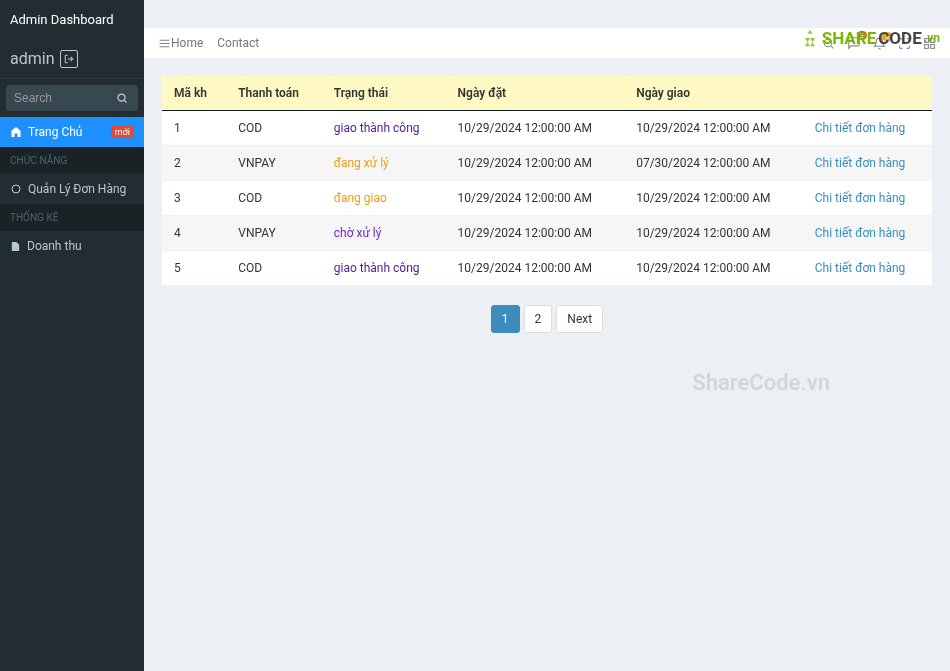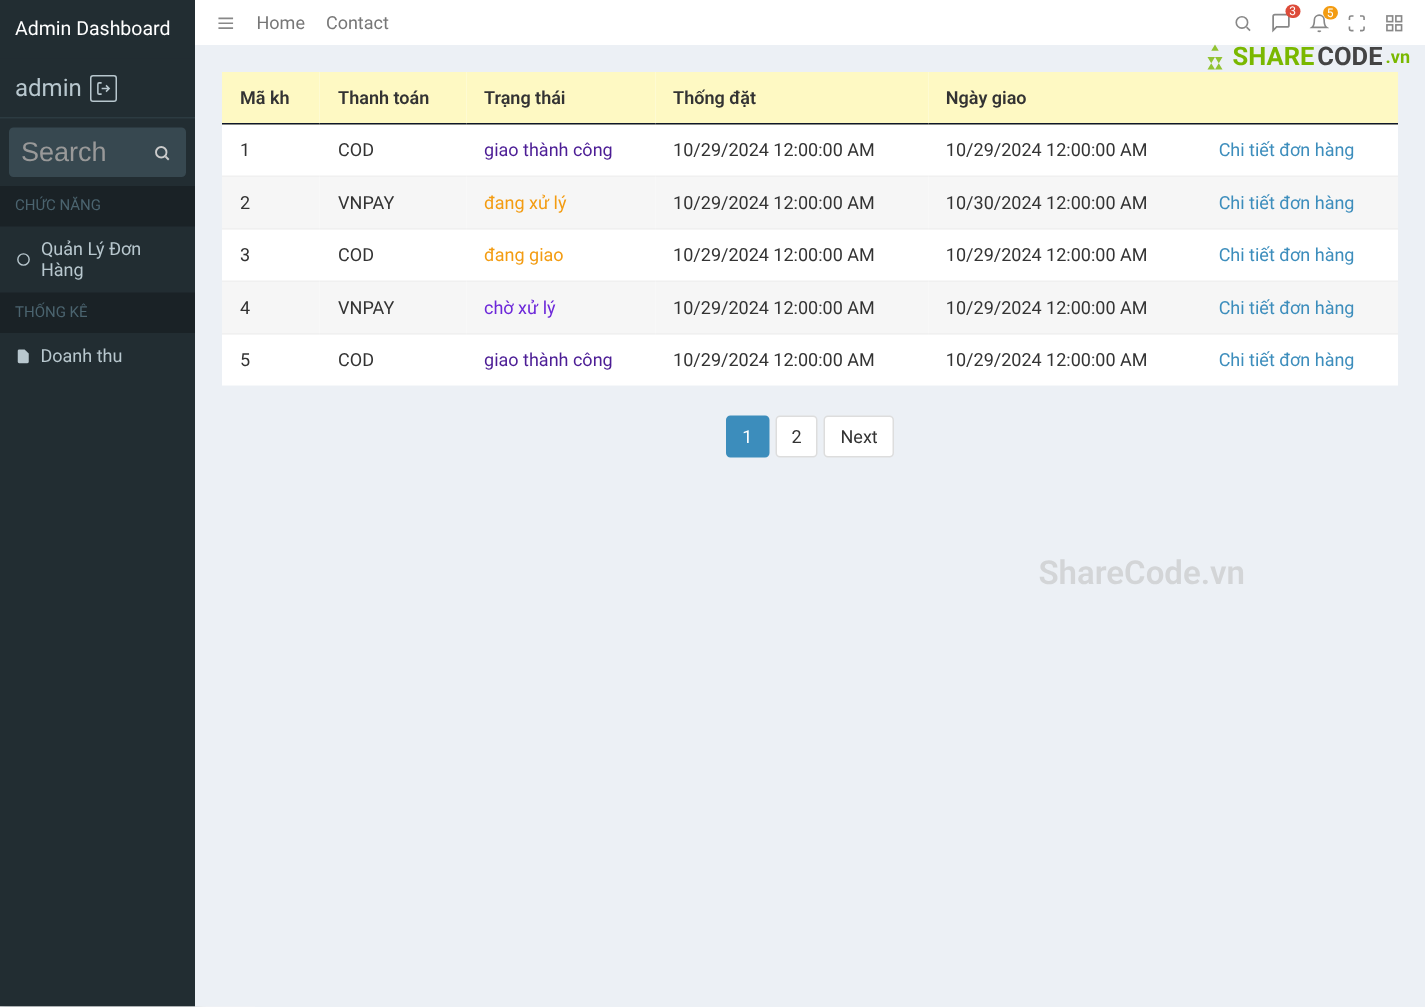--- a/index.html
+++ b/index.html
@@ -1,36 +1,36 @@
 <!DOCTYPE html>
 <html><head>
 <meta charset="utf-8">
 <style>
 * { margin: 0; padding: 0; box-sizing: border-box; }
 body { font-family: -apple-system, BlinkMacSystemFont, "Segoe UI", Roboto, sans-serif; font-size: 13px; color: #333; background: #f4f4f4; }
 
 .wrapper { display: flex; min-height: 671px; }
 
 
-.sidebar { width: 130px; background: #222d32; color: #b8c7ce; display: flex; flex-direction: column; box-shadow: 2px 0 6px rgba(0,0,0,0.3); }
+.sidebar { width: 144px; background: #222d32; color: #b8c7ce; display: flex; flex-direction: column; box-shadow: 2px 0 6px rgba(0,0,0,0.3); }
 .sidebar-title { padding: 12px 10px; color: #fff; font-size: 13px; background: #222d32; }
 .user-panel { padding: 10px; display: flex; align-items: center; gap: 6px; font-size: 16px; border-bottom: 1px solid #2c3b41; }
 .user-panel .icon-box { width: 18px; height: 18px; border: 1px solid #b8c7ce; display: flex; align-items: center; justify-content: center; border-radius: 2px; cursor: pointer; }
 .search-row { display: flex; padding: 6px; gap: 0; }
-.search-row input { flex: 1; background: #374850; border: none; color: #ccc; padding: 6px 8px; font-size: 18px; border-radius: 3px 0 0 3px; width: 80px; }
+.search-row input { flex: 1; background: #374850; border: none; color: #ccc; padding: 6px 8px; font-size: 12px; border-radius: 3px 0 0 3px; width: 80px; }
 .search-row input::placeholder { color: #999; }
 .search-btn { background: #374850; border: none; color: #ccc; padding: 0 10px; border-radius: 0 3px 3px 0; cursor: pointer; }
 .nav-item { display: flex; align-items: center; padding: 8px 10px; font-size: 12px; cursor: pointer; gap: 6px; }
 .nav-item.active { background: #1e90ff; color: #fff; }
 .nav-item .badge-new { margin-left: auto; background: #dd4b39; color: #fff; font-size: 9px; padding: 1px 4px; border-radius: 2px; }
 .nav-header { padding: 8px 10px; font-size: 10px; text-transform: uppercase; color: #4b646f; background: #1a2226; }
 
 
 .main { flex: 1; display: flex; flex-direction: column; background: #ecf0f5; position: relative; }
-.topbar { background: #fff; padding: 8px 14px; display: flex; align-items: center; gap: 14px; font-size: 12px; }
+.topbar { background: #fff; padding: 8px 14px; display: flex; align-items: center; font-size: 12px; margin-top: 28px; }
 .topbar .nav-links { display: flex; gap: 14px; color: #777; }
 .topbar .nav-links span { cursor: pointer; }
 .topbar .menu-toggle { color: #888; cursor: pointer; }
 .topbar .actions { margin-left: auto; display: flex; gap: 12px; align-items: center; }
 .topbar .action-icon { position: relative; color: #888; cursor: pointer; }
 .topbar .badge { position: absolute; top: -5px; right: -6px; background: #dd4b39; color: #fff; font-size: 8px; padding: 0 3px; border-radius: 6px; min-width: 10px; text-align: center; }
 .topbar .badge.orange { background: #f39c12; }
 
 .content { padding: 18px; flex: 1; }
 table { width: 100%; background: #fff; border-collapse: collapse; font-size: 12px; }
@@ -68,20 +68,27 @@
       </span>
     </div>
     <div class="search-row">
       <input type="text" placeholder="Search" style="">
       <button class="search-btn">
         <svg width="12" height="12" viewBox="0 0 24 24" fill="none" stroke="#ccc" stroke-width="2.5">
             <circle cx="11" cy="11" r="7"></circle>
             <path d="m21 21-4.3-4.3"></path>
           </svg>
       </button>
+    </div>
+    <div class="nav-item active">
+      <svg width="12" height="12" viewBox="0 0 24 24" fill="#fff">
+          <path d="M3 9.5L12 2l9 7.5V21a1 1 0 0 1-1 1h-5v-7h-6v7H4a1 1 0 0 1-1-1V9.5z"></path>
+        </svg>
+      <span>Trang Chủ</span>
+      <span class="badge-new">mới</span>
     </div>
     <div class="nav-header">CHỨC NĂNG</div>
     <div class="nav-item">
       <svg width="12" height="12" viewBox="0 0 24 24" fill="none" stroke="#b8c7ce" stroke-width="2">
           <circle cx="12" cy="12" r="8"></circle>
         </svg>
       <span>Quản Lý Đơn Hàng</span>
     </div>
     <div class="nav-header">Thống kê</div>
     <div class="nav-item">
@@ -149,40 +156,40 @@
         <span class="vn">.vn</span>
     </div>
 
     <div class="content">
       <table>
         <thead>
           <tr>
             <th>Mã kh</th>
             <th>Thanh toán</th>
             <th>Trạng thái</th>
-            <th>Thống đặt</th>
+            <th>Ngày đặt</th>
             <th>Ngày giao</th>
             <th></th>
           </tr>
         </thead>
         <tbody id="tbody">
             <tr>
               <td>1</td>
               <td>COD</td>
               <td class="st-success">giao thành công</td>
               <td>10/29/2024 12:00:00 AM</td>
               <td>10/29/2024 12:00:00 AM</td>
               <td><span class="link">Chi tiết đơn hàng</span></td>
             </tr>
             <tr>
               <td>2</td>
               <td>VNPAY</td>
               <td class="st-warn">đang xử lý</td>
               <td>10/29/2024 12:00:00 AM</td>
-              <td>10/30/2024 12:00:00 AM</td>
+              <td>07/30/2024 12:00:00 AM</td>
               <td><span class="link">Chi tiết đơn hàng</span></td>
             </tr>
             <tr>
               <td>3</td>
               <td>COD</td>
               <td class="st-warn">đang giao</td>
               <td>10/29/2024 12:00:00 AM</td>
               <td>10/29/2024 12:00:00 AM</td>
               <td><span class="link">Chi tiết đơn hàng</span></td>
             </tr>

